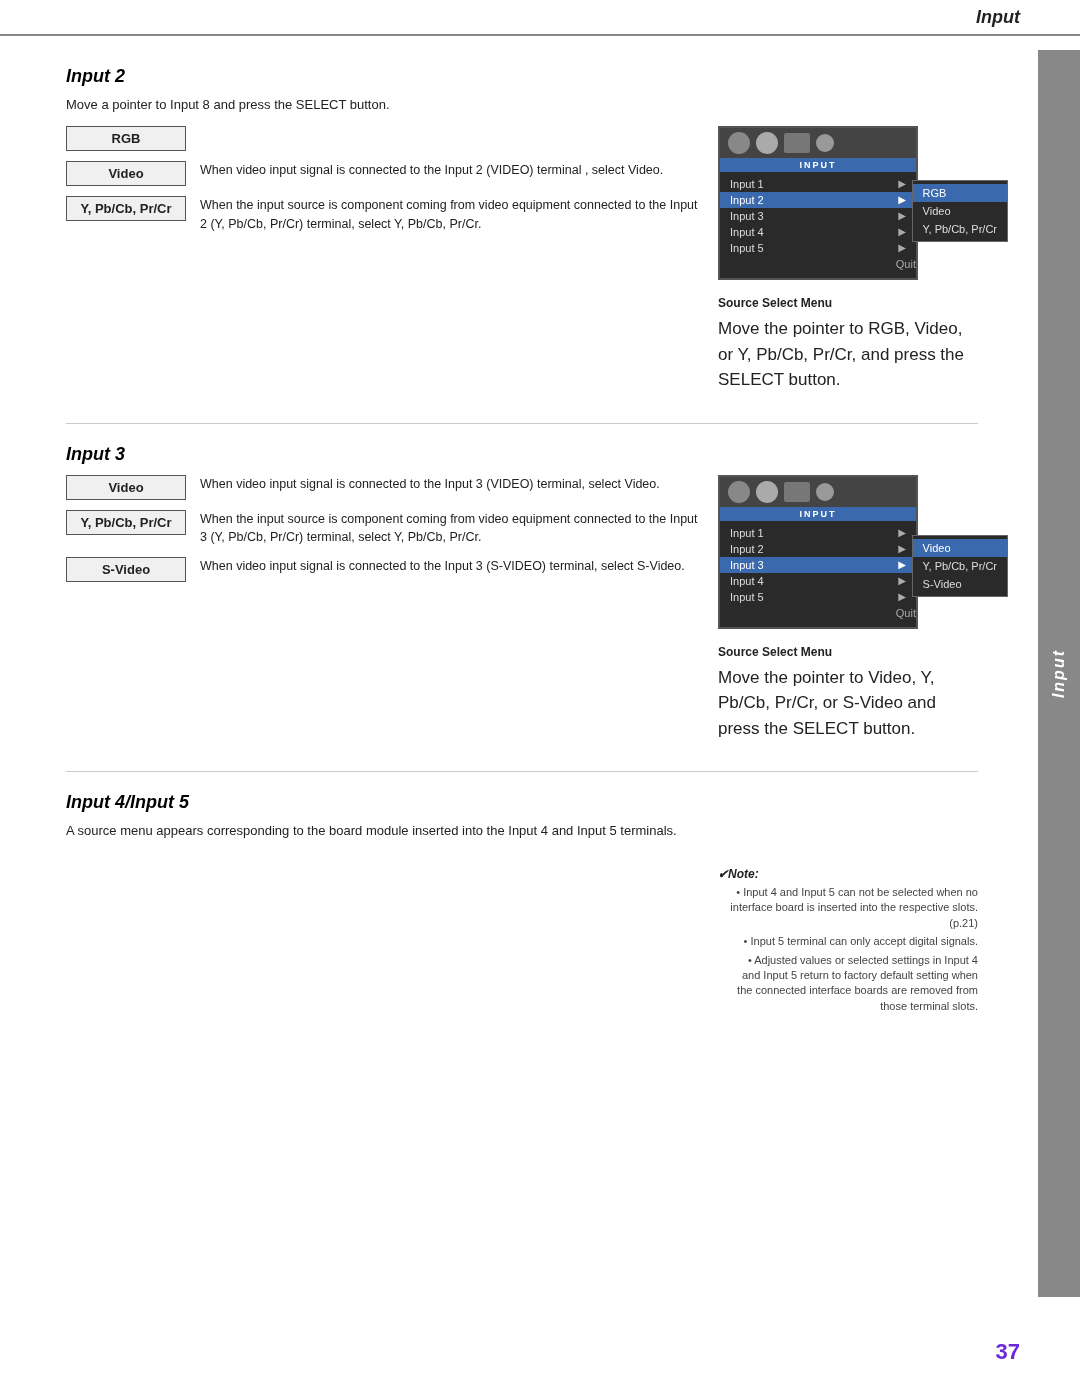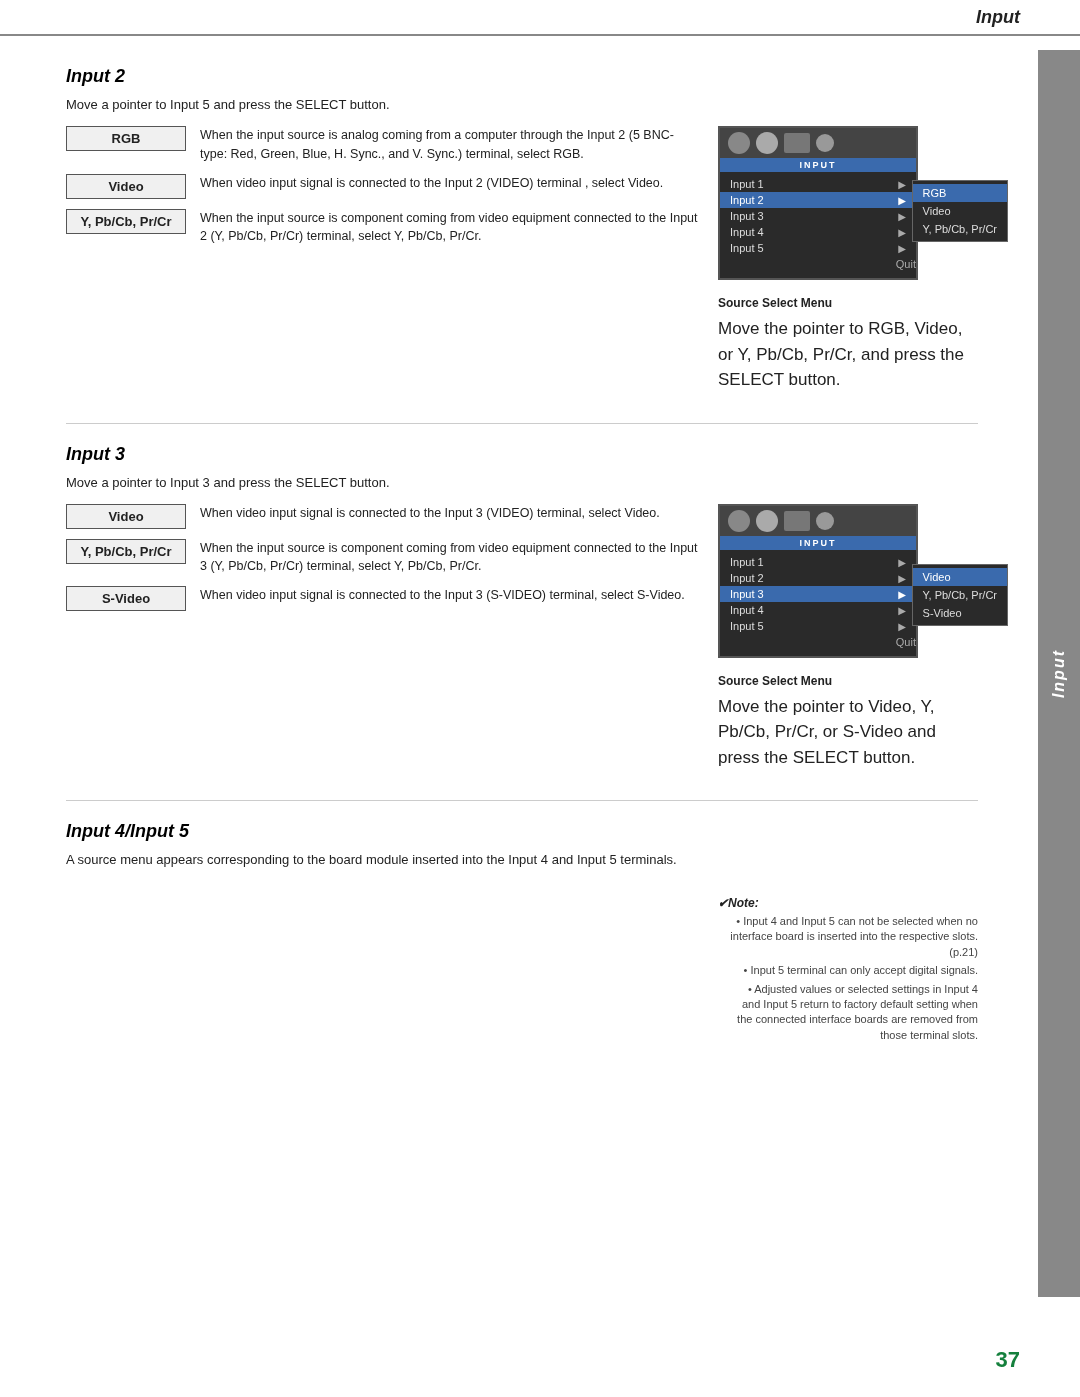--- a/index.html
+++ b/index.html
@@ -169,21 +169,21 @@
       padding: 2px 0;
       letter-spacing: 1px;
     }
 
     .menu-items-list {
       padding: 4px 0;
     }
 
     .menu-item-row {
       display: flex;
-      align-items: flex-end;
+      align-items: flex-start;
       padding: 2px 10px;
       font-size: 11px;
       color: #ddd;
       justify-content: space-between;
     }
     .menu-item-row.selected {
       background: #3a6aad;
       color: #fff;
     }
     .menu-item-row .arrow {
@@ -248,49 +248,48 @@
       padding-left: 0;
       text-align: right;
     }
     .note-item::before {
       content: "• ";
     }
 
     
     .page-number {
       position: absolute;
-      bottom: 24px;
+      bottom: 32px;
       right: 60px;
       font-size: 22px;
       font-weight: bold;
-      color: #15803d;
+      color: #6d28d9;
     }
   </style>
 </head>
 <body>
 
 <div class="top-header">
   <span class="top-header-title">Input</span>
 </div>
 
 <div class="right-sidebar-tab">
   <span class="right-sidebar-tab-text">Input</span>
 </div>
 
 <div class="main-content">
 
   <div class="section">
     <div class="section-title">Input 2</div>
-    <div class="section-intro">Move a pointer to Input 5 and press the SELECT button.</div>
+    <div class="section-intro">Move a pointer to Input 8 and press the SELECT button.</div>
     <div class="section-body">
       <div class="section-left">
 
         <div class="option-row">
           <div class="option-label">RGB</div>
-          <div class="option-desc">When the input source is analog coming from a computer through the Input 2 (5 BNC-type: Red, Green, Blue, H. Sync., and V. Sync.) terminal, select RGB.</div>
         </div>
 
         <div class="option-row">
           <div class="option-label">Video</div>
           <div class="option-desc">When video input signal is connected to the Input 2 (VIDEO) terminal , select Video.</div>
         </div>
 
         <div class="option-row">
           <div class="option-label">Y, Pb/Cb, Pr/Cr</div>
           <div class="option-desc">When the input source is component coming from video equipment connected to the Input 2 (Y, Pb/Cb, Pr/Cr) terminal, select Y, Pb/Cb, Pr/Cr.</div>
@@ -347,21 +346,20 @@
           <div class="source-select-desc">Move the pointer to RGB, Video, or Y, Pb/Cb, Pr/Cr, and press the SELECT button.</div>
         </div>
       </div>
     </div>
   </div>
 
   <hr class="section-divider">
 
   <div class="section">
     <div class="section-title">Input 3</div>
-    <div class="section-intro">Move a pointer to Input 3 and press the SELECT button.</div>
     <div class="section-body">
       <div class="section-left">
 
         <div class="option-row">
           <div class="option-label">Video</div>
           <div class="option-desc">When video input signal is connected to the Input 3 (VIDEO) terminal, select Video.</div>
         </div>
 
         <div class="option-row">
           <div class="option-label">Y, Pb/Cb, Pr/Cr</div>

